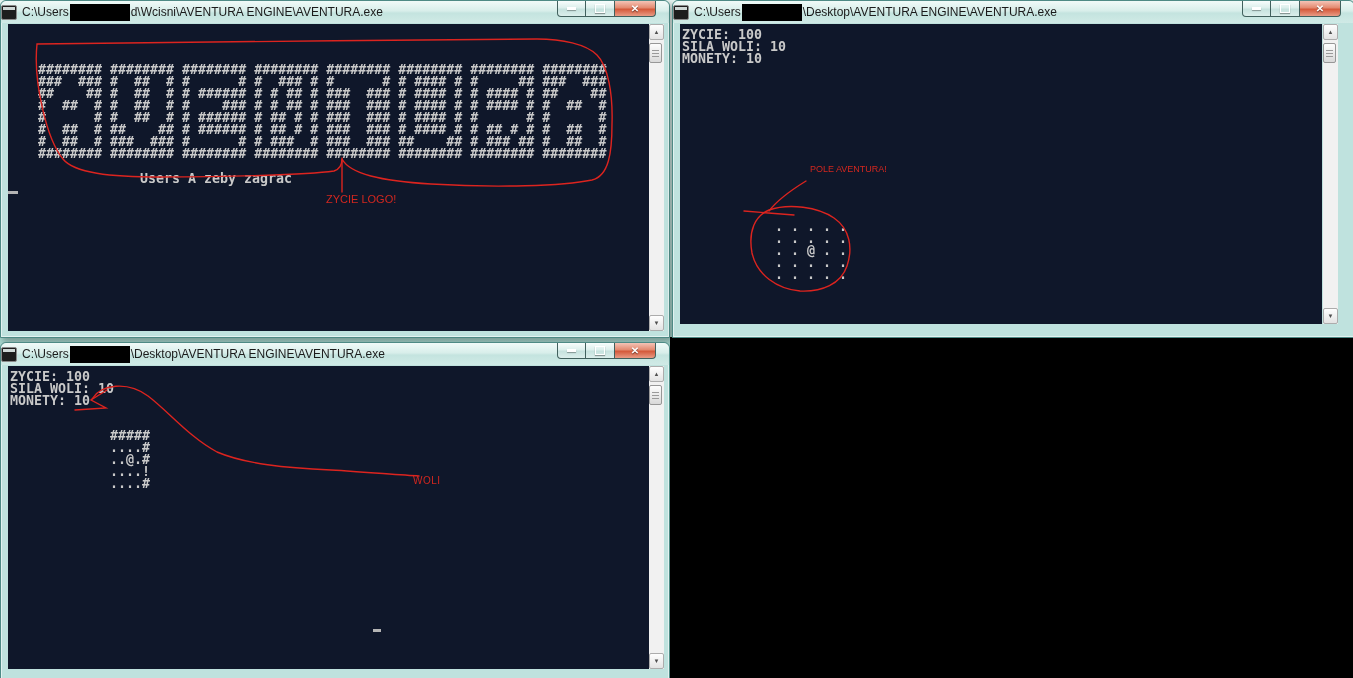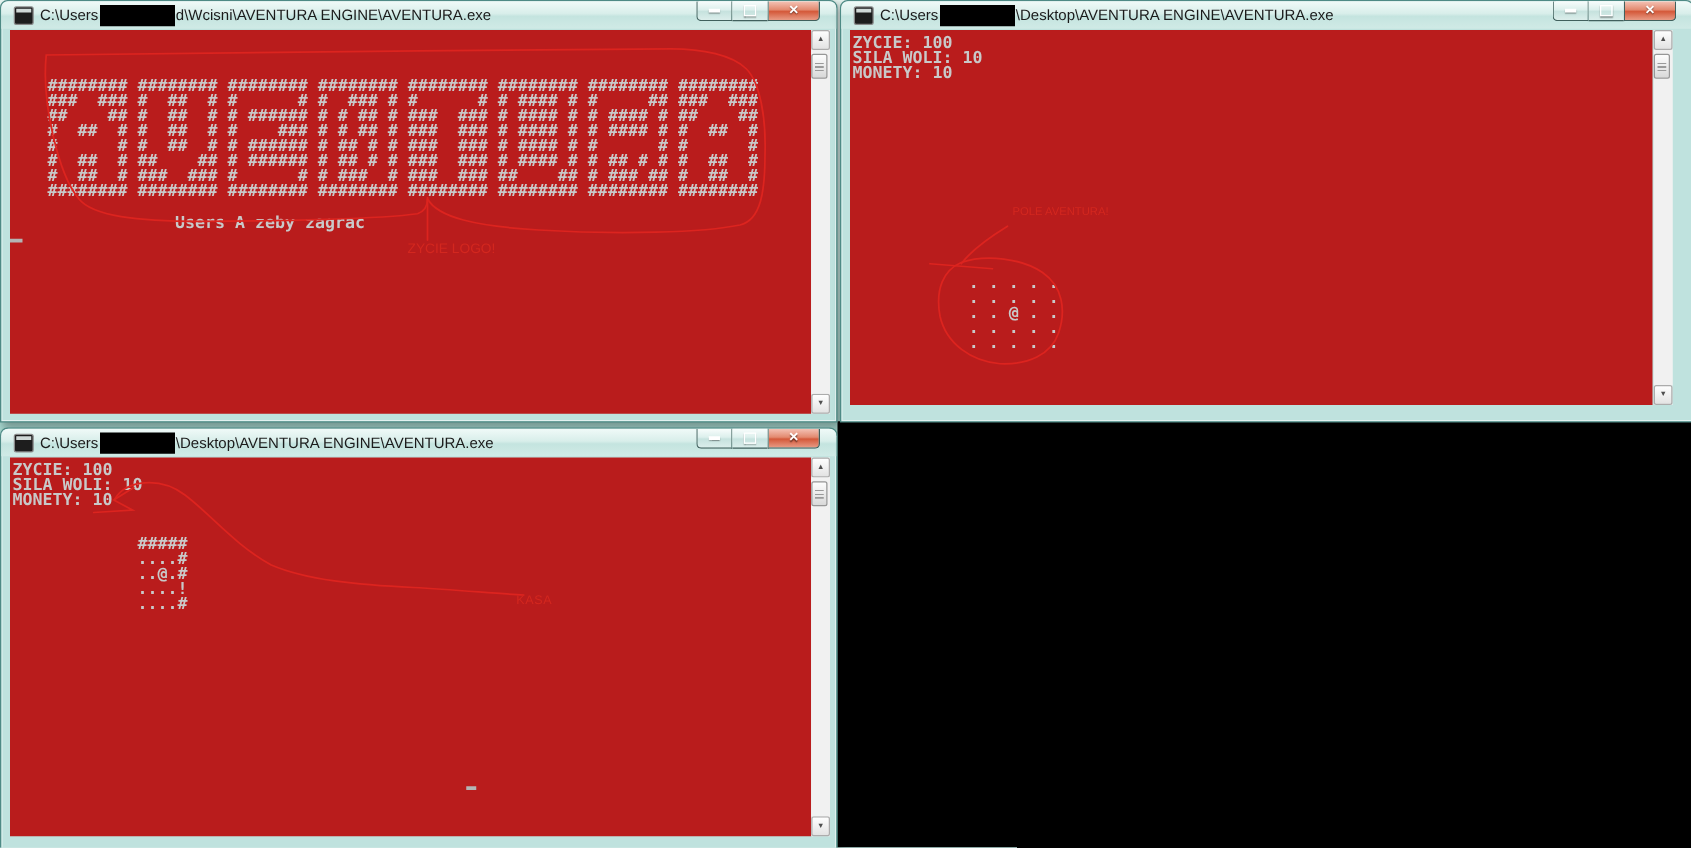--- a/index.html
+++ b/index.html
@@ -11,21 +11,21 @@
   .black-area{position:absolute;left:670px;top:337px;width:683px;height:341px;background:#000;}
 
   
   .window{
     position:absolute;background:#bfe2de;border:1px solid #4e8a85;
     border-radius:6px 6px 0 0;
     box-shadow:inset 0 0 0 1px rgba(255,255,255,.55), 2px 3px 7px rgba(0,0,0,.35);
   }
   .titlebar{
     position:absolute;left:0;right:0;top:0;height:22px;
-    display:flex;align-items:center;gap:5px;padding-left:10px;
+    display:flex;align-items:center;gap:5px;padding-left:0;
     background:linear-gradient(180deg,#f0faf8,#d8eeea 45%,#c4e4df 55%,#d0eae6);
     border-radius:6px 6px 0 0;
   }
   .console-icon{width:14px;height:13px;background:#1d1d1d;border:1px solid #8a8a8a;
     border-radius:2px;flex:0 0 auto;position:relative;}
   .console-icon::before{content:"";position:absolute;left:1px;top:1px;right:1px;height:3px;background:#cfd8d6;}
   .title-text{font-size:12px;color:#1b1b1b;white-space:nowrap;display:flex;align-items:center;line-height:22px;}
   .redaction{display:inline-block;width:60px;height:17px;background:#000;margin:0 1px;vertical-align:middle;}
 
   .caption-group{position:absolute;top:0;right:13px;display:flex;height:16px;z-index:5;}
@@ -34,21 +34,21 @@
   .cap-min{width:29px;border-radius:0 0 0 4px;
     background:linear-gradient(#f8fdfc,#dcefec 45%,#c6e2de 55%,#dbeeeb);}
   .cap-max{width:28px;border-left:none;border-right:none;
     background:linear-gradient(#f8fdfc,#dcefec 45%,#c6e2de 55%,#dbeeeb);}
   .cap-close{width:42px;border-radius:0 0 4px 0;
     background:linear-gradient(#f4c3b6,#e38a70 45%,#d4593a 55%,#e89b85);}
   .min-bar{width:9px;height:3px;background:#fff;box-shadow:0 1px 1px rgba(0,0,0,.35);}
   .max-box{width:8px;height:7px;border:1px solid #fff;box-shadow:0 1px 1px rgba(0,0,0,.35);}
   .close-glyph{font-size:10px;font-weight:bold;color:#fff;text-shadow:0 1px 1px rgba(0,0,0,.5);line-height:1;}
 
-  .content{position:absolute;background:#b91c1c;overflow:hidden;}
+  .content{position:absolute;background:#0f172a;overflow:hidden;}
 
   
   .scrollbar{position:absolute;width:15px;background:#f1f1f1;display:flex;flex-direction:column;}
   .sb-btn{flex:0 0 16px;box-sizing:border-box;border:1px solid #acacac;border-radius:2px;
     background:linear-gradient(#fefefe,#e3e3e3);display:flex;align-items:center;justify-content:center;
     font-size:6px;color:#4f4f4f;}
   .sb-track{flex:1;position:relative;background:#f1f1f1;}
   .sb-thumb{position:absolute;top:3px;left:0;width:13px;height:20px;box-sizing:border-box;
     border:1px solid #979797;border-radius:2px;background:linear-gradient(#fdfdfd,#d9d9d9);
     display:flex;align-items:center;justify-content:center;}
@@ -206,13 +206,13 @@
     <path d="M 806 181 C 793 189 778 199 769 211"></path>
     <path d="M 744 211 L 794 215"></path>
     <path d="M 769 210 C 789 203 818 207 834 218 C 850 229 853 248 847 266 C 841 284 822 292 800 291 C 777 289 757 275 752 253 C 748 231 755 216 769 210 Z"></path>
 
     <path d="M 92 399 C 101 384 128 381 148 396 C 168 411 189 437 217 452 C 245 464 286 468 331 470 C 366 472 399 475 419 476"></path>
     <path d="M 107 390 L 91 400 L 106 408 L 75 410"></path>
   </g>
 </svg>
 <div class="red-label" id="lbl-nowe">ZYCIE LOGO!</div>
 <div class="red-label" id="lbl-pole">POLE AVENTURA!</div>
-<div class="red-label" id="lbl-kasa">KASA</div>
+<div class="red-label" id="lbl-kasa">WOLI</div>
 
 </body></html>

